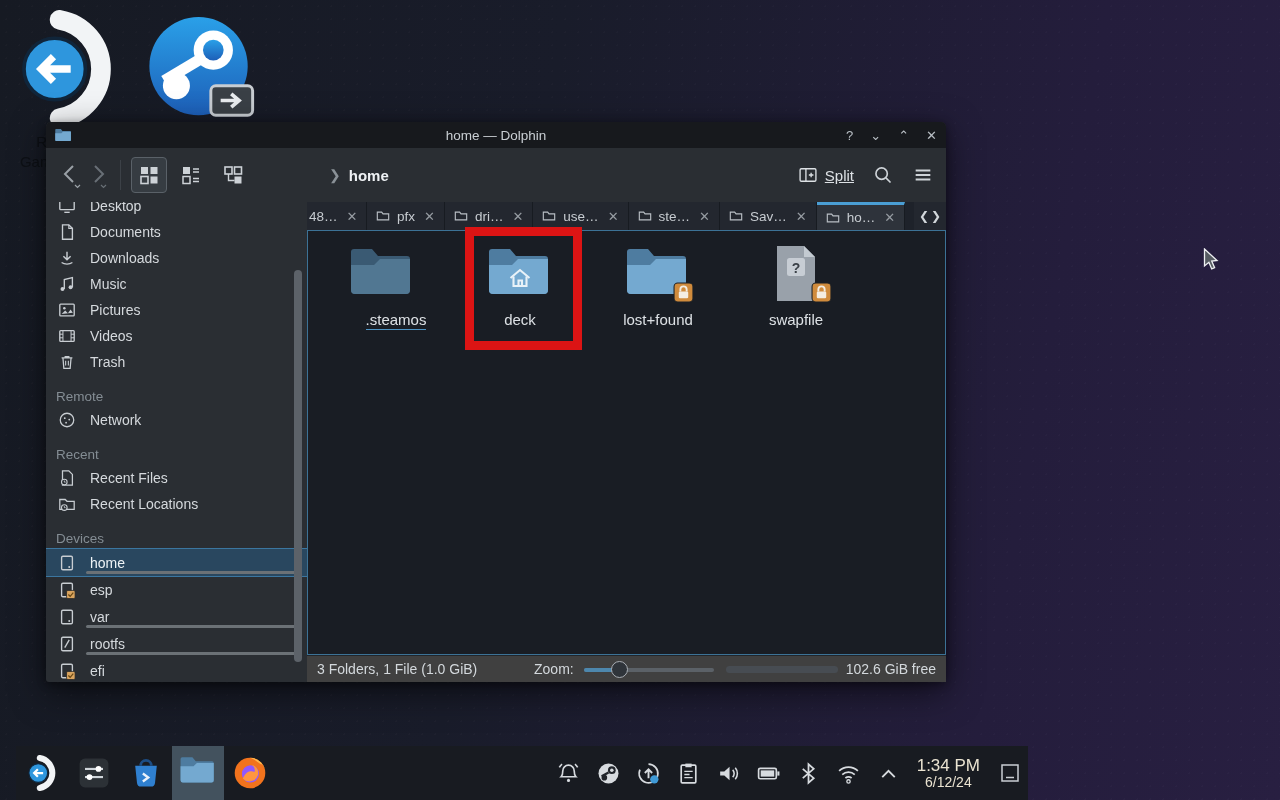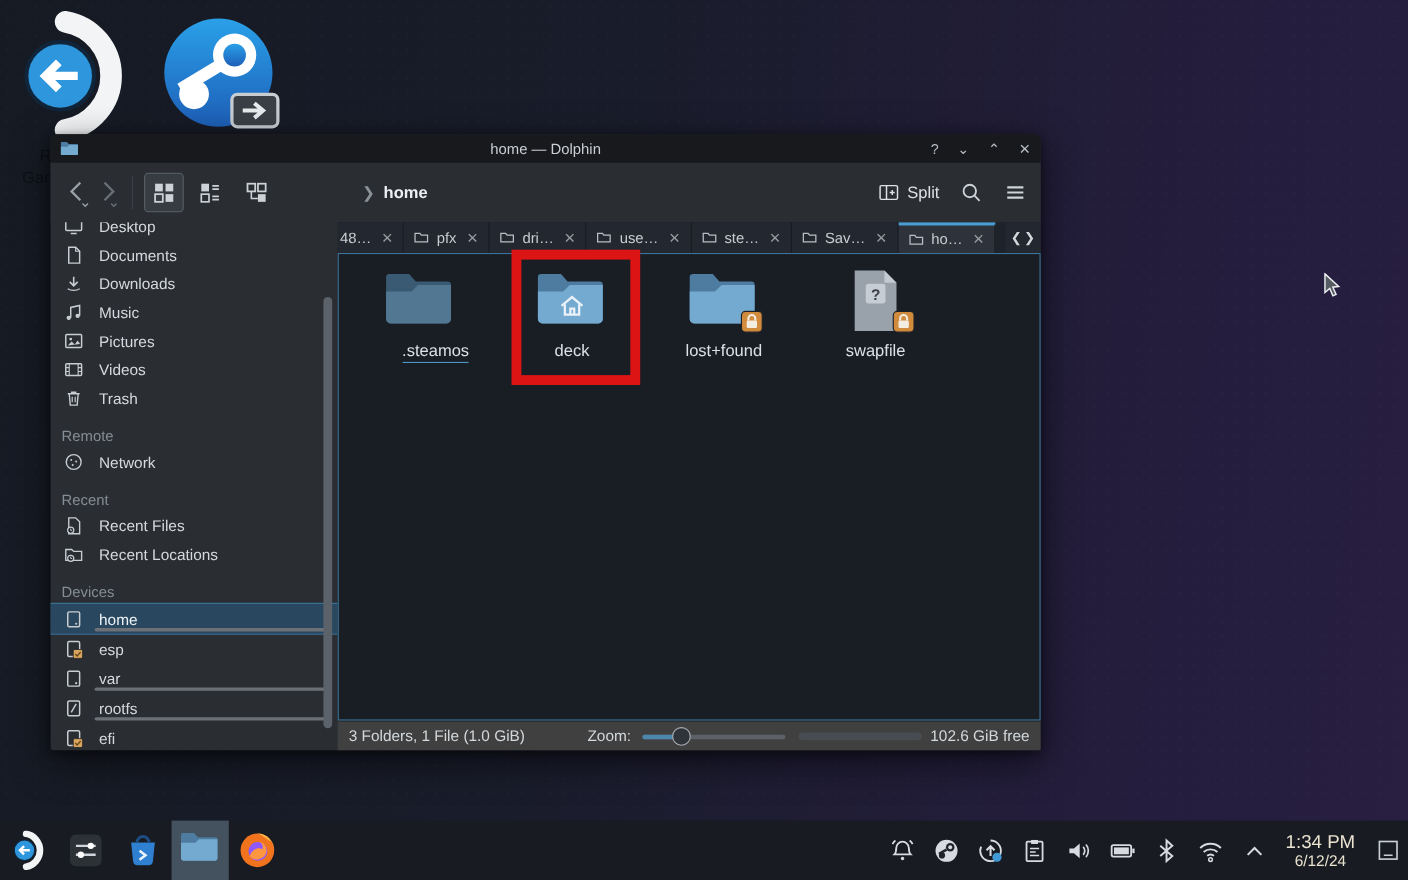--- a/index.html
+++ b/index.html
@@ -36,21 +36,21 @@
   .nav-btn { width:26px; height:30px; color:#9aa1a7; position:relative; display:flex; align-items:center; justify-content:center; }
   .nav-btn.dim { color:#686f76; }
   .tool-sep { width:1px; height:30px; background:#3c4147; margin:0 10px; }
   .view-btn { width:36px; height:36px; display:flex; align-items:center; justify-content:center;
     color:#cdd2d7; border-radius:4px; margin-right:6px; }
   .view-btn.sel { background:#363c42; border:1px solid #5a6168; }
   .crumbs { display:flex; align-items:center; gap:8px; margin-left:72px; }
   .crumbs .chev { color:#8a9197; font-size:14px; }
   .crumbs .root { font-size:15px; font-weight:bold; color:#eef1f4; }
   .tool-right { margin-left:auto; display:flex; align-items:center; gap:18px; color:#ced3d8; }
-  .split-btn { display:flex; align-items:center; gap:7px; font-size:15px; color:#dde1e5; }
+  .split-btn { display:flex; align-items:center; gap:7px; font-size:15px; color:#dde1e5;text-decoration:underline; }
   .i22 { width:22px; height:22px; } .i20 { width:20px; height:20px; }
 
   .content { flex:1; display:flex; min-height:0; }
   .sidebar { width:261px; position:relative; overflow:hidden; padding-top:0; }
   .side-list { margin-top:-9px; }
   .side-row { height:26px; display:flex; align-items:center; gap:14px; padding:0 8px 0 12px;
     font-size:14px; color:#d5d9dd; position:relative; }
   .side-row .sic { width:18px; height:18px; color:#c8cdd2; flex:none; }
   .side-row.selected { background:#29475f; outline:1px solid #3b76a0; color:#eef3f6; }
   .side-row.device { height:27px; }
@@ -87,21 +87,21 @@
   .slider .track { position:absolute; top:7px; left:0; right:0; height:4px; background:#5b6167; border-radius:2px; }
   .slider .tfill { position:absolute; top:7px; left:0; height:4px; background:#4d87ad; border-radius:2px; }
   .slider .handle { position:absolute; top:0; width:17px; height:17px; border-radius:50%;
     background:#2f343a; border:1.5px solid #a9aeb4; }
   .capacity { width:112px; height:7px; border-radius:3.5px; background:#474c52; overflow:hidden; margin:0 8px 0 12px; }
   .capacity .cfill { height:100%; background:#4d87ad; border-radius:3.5px; }
 
   .hlbox { position:absolute; left:465px; top:227px; width:117px; height:123px; z-index:40; }
 
   
-  .taskbar { position:absolute; left:0; bottom:0; width:1280px; height:54px; background:#181b21;
+  .taskbar { position:absolute; left:16px; bottom:0; width:1012px; height:54px; background:#181b21;
     display:flex; align-items:center; }
   .launchers { display:flex; align-items:center; height:54px; }
   .launch { width:52px; height:54px; display:flex; align-items:center; justify-content:center; }
   .launch .lic { width:36px; height:36px; }
   .launch.active { background:#43525e; }
   .tray { margin-left:auto; display:flex; align-items:center; gap:15px; color:#d7dbdf; padding-right:6px; }
   .tray .tic { width:25px; height:25px; }
   .clock { text-align:center; color:#eae3d1; line-height:1.12; margin:0 12px 0 10px; }
   .clock .t { font-size:17px; }
   .clock .d { font-size:14px; }

